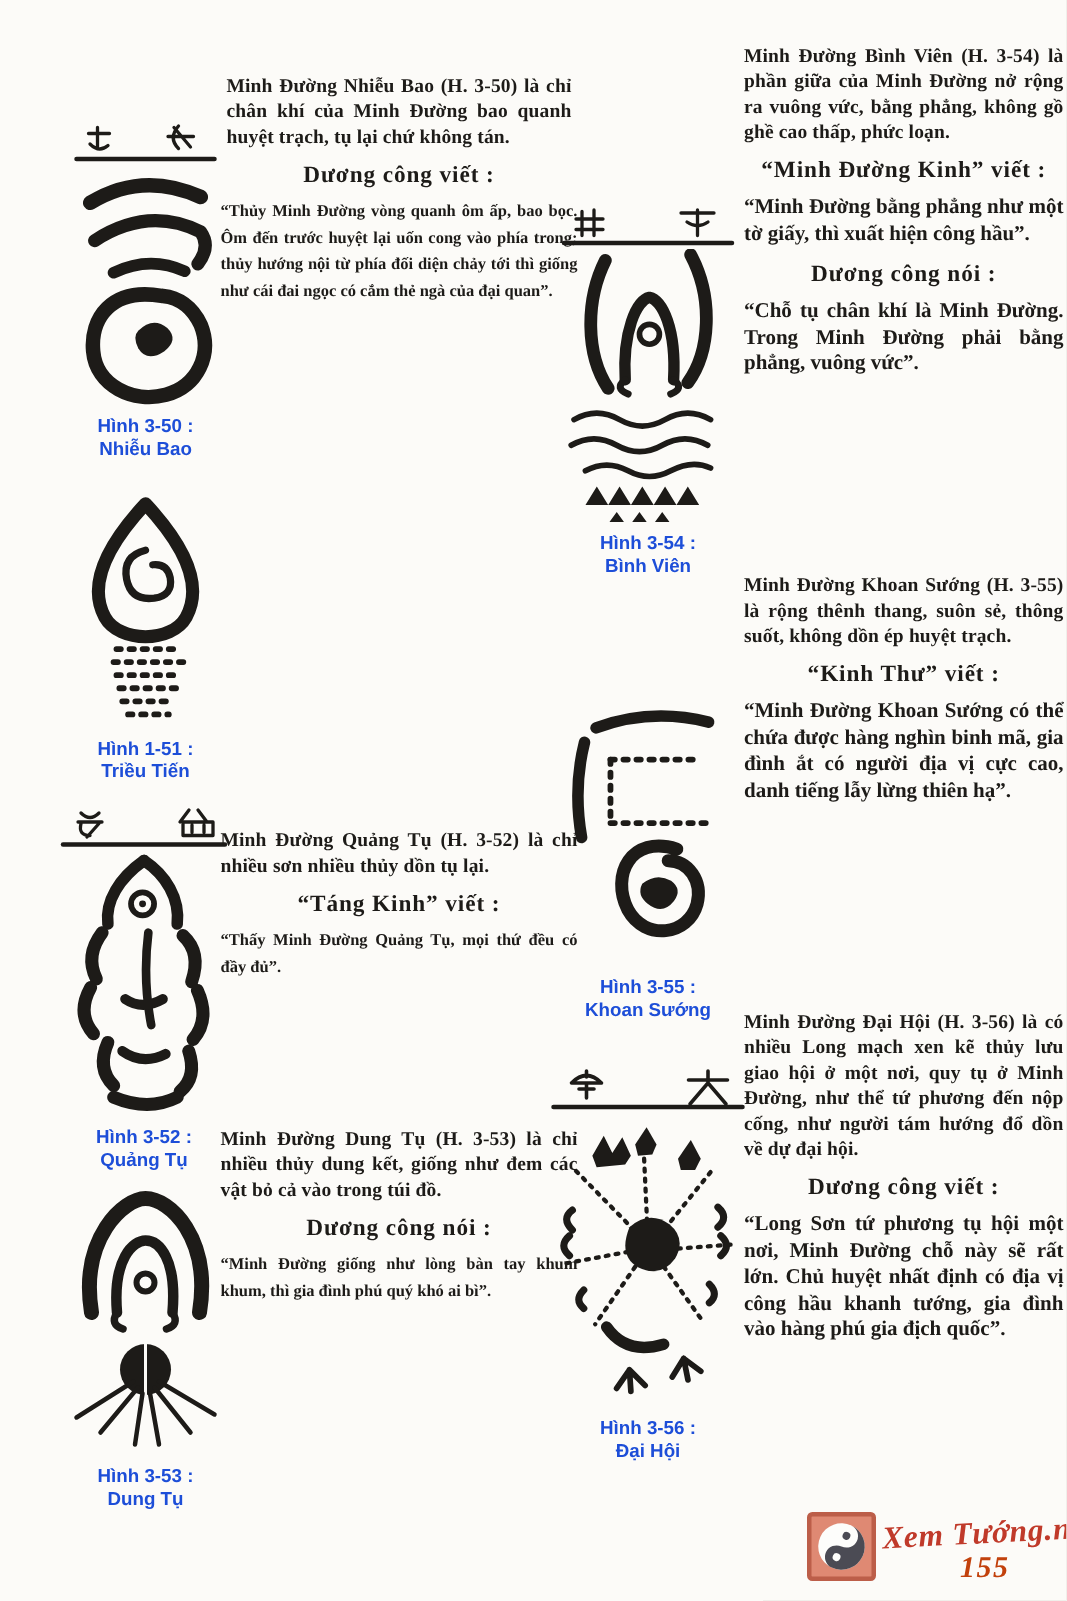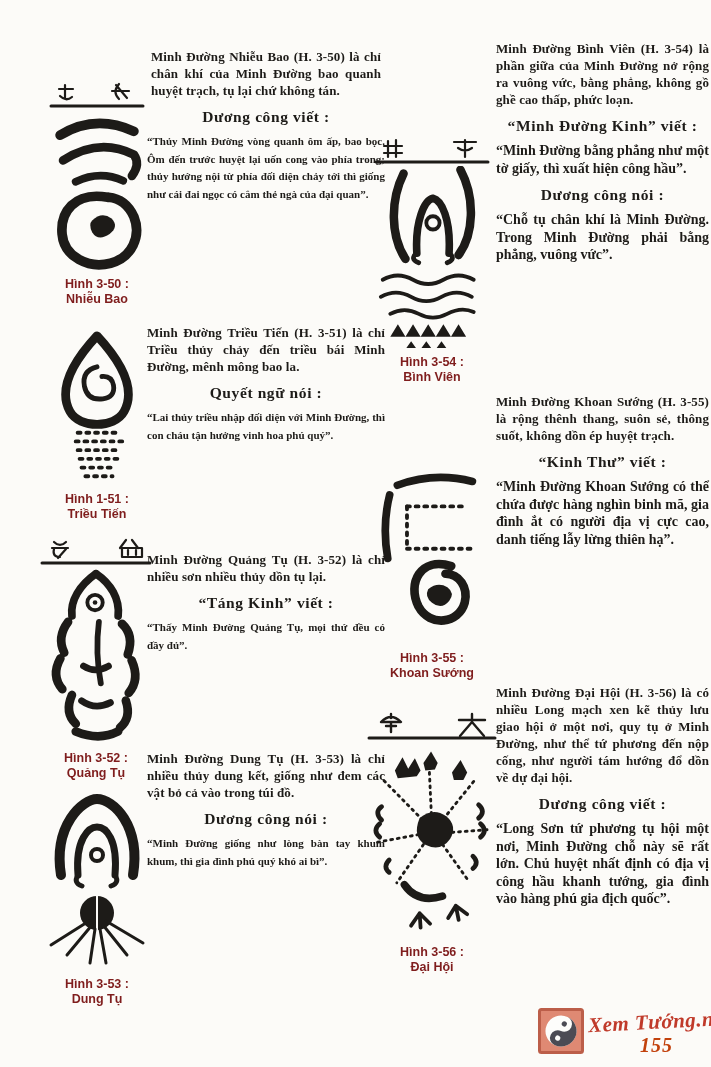--- a/index.html
+++ b/index.html
@@ -14,21 +14,21 @@
   .intro{font-size:13px;line-height:17px;text-align:justify;font-weight:bold;
          font-family:"Liberation Serif",serif;letter-spacing:.1px;}
   .heading{font-size:15.5px;font-weight:bold;text-align:center;margin:9px 0 7px 0;
            letter-spacing:.6px;}
   .quote{font-size:11px;line-height:17.5px;text-align:justify;font-weight:bold;}
   .rcolq{font-size:14px;}
   
   .fig{position:absolute;display:flex;flex-direction:column;align-items:center;}
   .fig svg{display:block;}
   .figcap{font-family:"Liberation Sans",sans-serif;font-weight:bold;font-size:12.5px;
-          line-height:15px;text-align:center;margin-top:7px;color:#7f1d1d;}
+          line-height:15px;text-align:center;margin-top:7px;color:#1d4ed8;}
   .s{fill:none;stroke:#1d1b18;stroke-linecap:round;stroke-linejoin:round;}
   .f{fill:#1d1b18;stroke:none;}
   .w{fill:#fcfbf8;stroke:none;}
   
   .brand{position:absolute;left:538px;top:1004px;width:175px;height:60px;}
   .brand-script{
     position:absolute;left:50px;top:6px;width:125px;
     font-family:"Liberation Serif",serif;font-style:italic;font-weight:bold;
     font-size:21px;color:#c03a2a;transform:rotate(-3deg);white-space:nowrap;
     letter-spacing:.5px;
@@ -134,25 +134,20 @@
   </div>
 
   <div class="tcol" style="left:147px;top:44px;width:238px;height:960px;">
 
     <div class="block" style="top:0;">
       <p class="intro" style="margin:4px">Minh Đường Nhiễu Bao (H. 3-50) là chỉ chân khí của Minh Đường bao quanh huyệt trạch, tụ lại chứ không tán.</p>
       <div class="heading">Dương công viết :</div>
       <p class="quote" style="margin:0">“Thủy Minh Đường vòng quanh ôm ấp, bao bọc. Ôm đến trước huyệt lại uốn cong vào phía trong; thủy hướng nội từ phía đối diện chảy tới thì giống như cái đai ngọc có cắm thẻ ngà của đại quan”.</p>
     </div>
 
-    <div class="block" style="top:280px;">
-      <p class="intro" style="margin:0">Minh Đường Triều Tiến (H. 3-51) là chỉ Triều thủy chảy đến triều bái Minh Đường, mênh mông bao la.</p>
-      <div class="heading">Quyết ngữ nói :</div>
-      <p class="quote" style="margin:0">“Lai thủy triều nhập đối diện với Minh Đường, thì con cháu tận hưởng vinh hoa phú quý”.</p>
-    </div>
 
     <div class="block" style="top:507px;">
       <p class="intro" style="margin:0">Minh Đường Quảng Tụ (H. 3-52) là chỉ nhiều sơn nhiều thủy dồn tụ lại.</p>
       <div class="heading">“Táng Kinh” viết :</div>
       <p class="quote" style="margin:0">“Thấy Minh Đường Quảng Tụ, mọi thứ đều có đầy đủ”.</p>
     </div>
 
     <div class="block" style="top:706px;">
       <p class="intro" style="margin:0">Minh Đường Dung Tụ (H. 3-53) là chỉ nhiều thủy dung kết, giống như đem các vật bỏ cả vào trong túi đồ.</p>
       <div class="heading">Dương công nói :</div>
@@ -233,21 +228,21 @@
         <path d="M62,180 l-9,13 M62,180 l1,15 M62,180 l11,11"></path>
         <path d="M100,172 l-8,13 M100,172 l3,15 M100,172 l12,9"></path>
       </g>
     </svg>
     <div class="figcap">
       <div>Hình 3-56 :</div>
       <div>Đại Hội</div>
     </div>
   </div>
 
-  <div class="tcol" style="left:496px;top:40px;width:213px;height:980px;">
+  <div class="tcol" style="left:496px;top:28px;width:213px;height:980px;">
 
     <div class="block" style="top:0;">
       <p class="intro" style="margin:0">Minh Đường Bình Viên (H. 3-54) là phần giữa của Minh Đường nở rộng ra vuông vức, bằng phẳng, không gồ ghề cao thấp, phức loạn.</p>
       <div class="heading">“Minh Đường Kinh” viết :</div>
       <p class="quote rcolq" style="margin:0">“Minh Đường bằng phẳng như một tờ giấy, thì xuất hiện công hầu”.</p>
       <div class="heading">Dương công nói :</div>
       <p class="quote rcolq" style="margin:0">“Chỗ tụ chân khí là Minh Đường. Trong Minh Đường phải bằng phẳng, vuông vức”.</p>
     </div>
 
     <div class="block" style="top:353px;">

